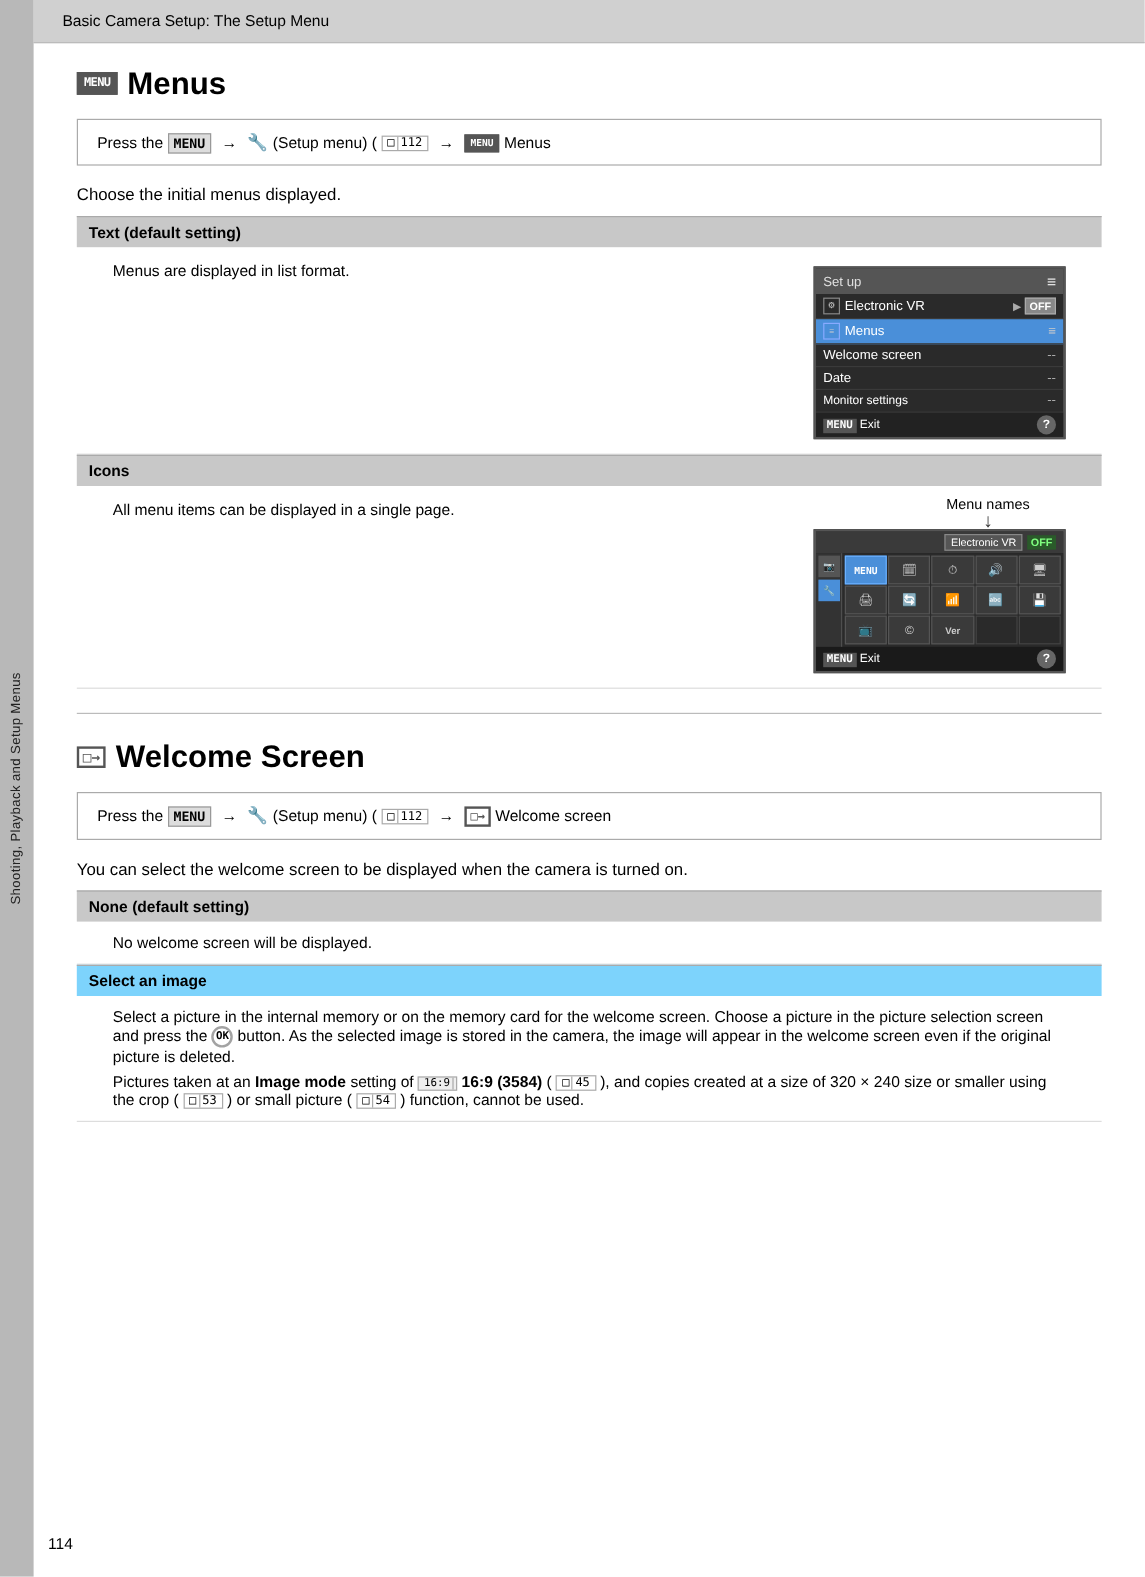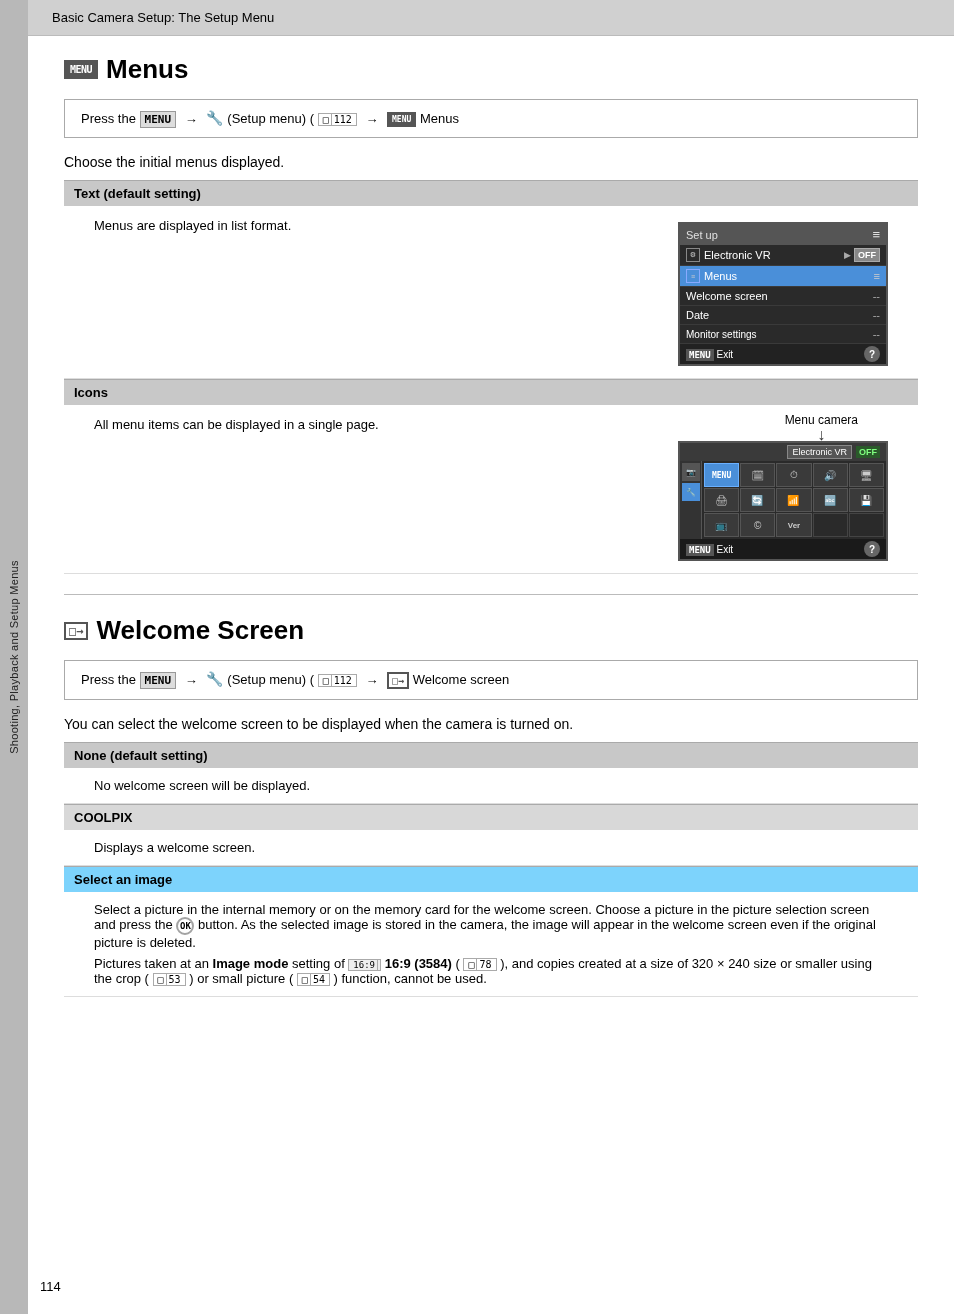--- a/index.html
+++ b/index.html
@@ -116,21 +116,21 @@
       <div class="setting-block">
         <div style="background: #c8c8c8; padding: 5px 10px; font-size: 13px; font-weight: bold; border-top: 1px solid #aaa;">
           <span>Icons</span>
         </div>
         <div style="padding: 12px 30px; display: flex; align-items: flex-start; gap: 30px; border-bottom: 1px solid #ddd;">
           <span style="font-size: 13px; flex: 1;">All menu items can be displayed in a single page.</span>
 
           <div style="position: relative; flex-shrink: 0; margin-top: 24px;">
 
             <div style="position: absolute; top: -28px; right: 30px; font-size: 12px; color: #000; display: flex; flex-direction: column; align-items: center;">
-              <span>Menu camera</span>
+              <span>Menu names</span>
               <span style="font-size: 16px; line-height: 1; color: #333;">↓</span>
             </div>
             <div style="border: 2px solid #555; background: #1e1e1e; width: 210px;">
 
               <div style="background: #3a3a3a; color: #fff; font-size: 10px; padding: 2px 6px; display: flex; justify-content: flex-end; align-items: center; gap: 4px;">
                 <span style="background: #555; border: 1px solid #888; color: #fff; font-size: 9px; padding: 1px 4px;">Electronic VR</span>
                 <span style="background: #2a5a2a; color: #7fff7f; font-size: 9px; padding: 1px 3px; font-weight: bold;">OFF</span>
               </div>
 
               <div style="display: flex; background: #2a2a2a;">
@@ -199,48 +199,40 @@
 
       <div class="setting-block">
         <div style="background: #c8c8c8; padding: 5px 10px; font-size: 13px; font-weight: bold; border-top: 1px solid #aaa;">
           <span>None (default setting)</span>
         </div>
         <div style="padding: 10px 30px; font-size: 13px; border-bottom: 1px solid #ddd;">
           <span>No welcome screen will be displayed.</span>
         </div>
       </div>
 
-      <div class="setting-block">
-        <div style="background: #d8d8d8; padding: 5px 10px; font-size: 13px; font-weight: bold; border-top: 1px solid #aaa;">
-          <span>COOLPIX</span>
-        </div>
-        <div style="padding: 10px 30px; font-size: 13px; border-bottom: 1px solid #ddd;">
-          <span>Displays a welcome screen.</span>
-        </div>
-      </div>
 
       <div class="setting-block">
         <div style="background: #7dd3fc; padding: 5px 10px; font-size: 13px; font-weight: bold; border-top: 1px solid #aaa;">
           <span>Select an image</span>
         </div>
         <div style="padding: 10px 30px 10px 30px; font-size: 13px; border-bottom: 1px solid #ddd;">
           <p style="margin-bottom: 6px;">
             Select a picture in the internal memory or on the memory card for the welcome screen. Choose a picture in the picture selection screen and press the 
             <span style="display: inline-flex; align-items: center; justify-content: center; width: 18px; height: 18px; border: 2px solid #a3a3a3; border-radius: 50%; font-size: 9px; font-weight: bold; font-family: monospace; vertical-align: middle;">OK</span>
              button. As the selected image is stored in the camera, the image will appear in the welcome screen even if the original picture is deleted.
           </p>
           <p>
             Pictures taken at an <strong>Image mode</strong> setting of 
             <span style="display: inline-flex; align-items: center; border: 1px solid #aaa; font-size: 10px; padding: 0 2px; font-family: monospace; vertical-align: middle; background: #eee;">
               <span style="border-right: 1px solid #aaa; padding: 0 2px; font-size: 9px;">16:9</span>
             </span>
             <strong> 16:9 (3584)</strong> (
             <span style="display: inline-flex; align-items: center; border: 1px solid #aaa; font-size: 10px; padding: 0 2px; font-family: monospace; vertical-align: middle;">
               <span style="border-right: 1px solid #aaa; padding: 0 2px;">□</span>
-              <span style="padding: 0 2px;">78</span>
+              <span style="padding: 0 2px;">45</span>
             </span>
             ), and copies created at a size of 320 × 240 size or smaller using the crop (
             <span style="display: inline-flex; align-items: center; border: 1px solid #aaa; font-size: 10px; padding: 0 2px; font-family: monospace; vertical-align: middle;">
               <span style="border-right: 1px solid #aaa; padding: 0 2px;">□</span>
               <span style="padding: 0 2px;">53</span>
             </span>
             ) or small picture (
             <span style="display: inline-flex; align-items: center; border: 1px solid #aaa; font-size: 10px; padding: 0 2px; font-family: monospace; vertical-align: middle;">
               <span style="border-right: 1px solid #aaa; padding: 0 2px;">□</span>
               <span style="padding: 0 2px; text-align: center;">54</span>

